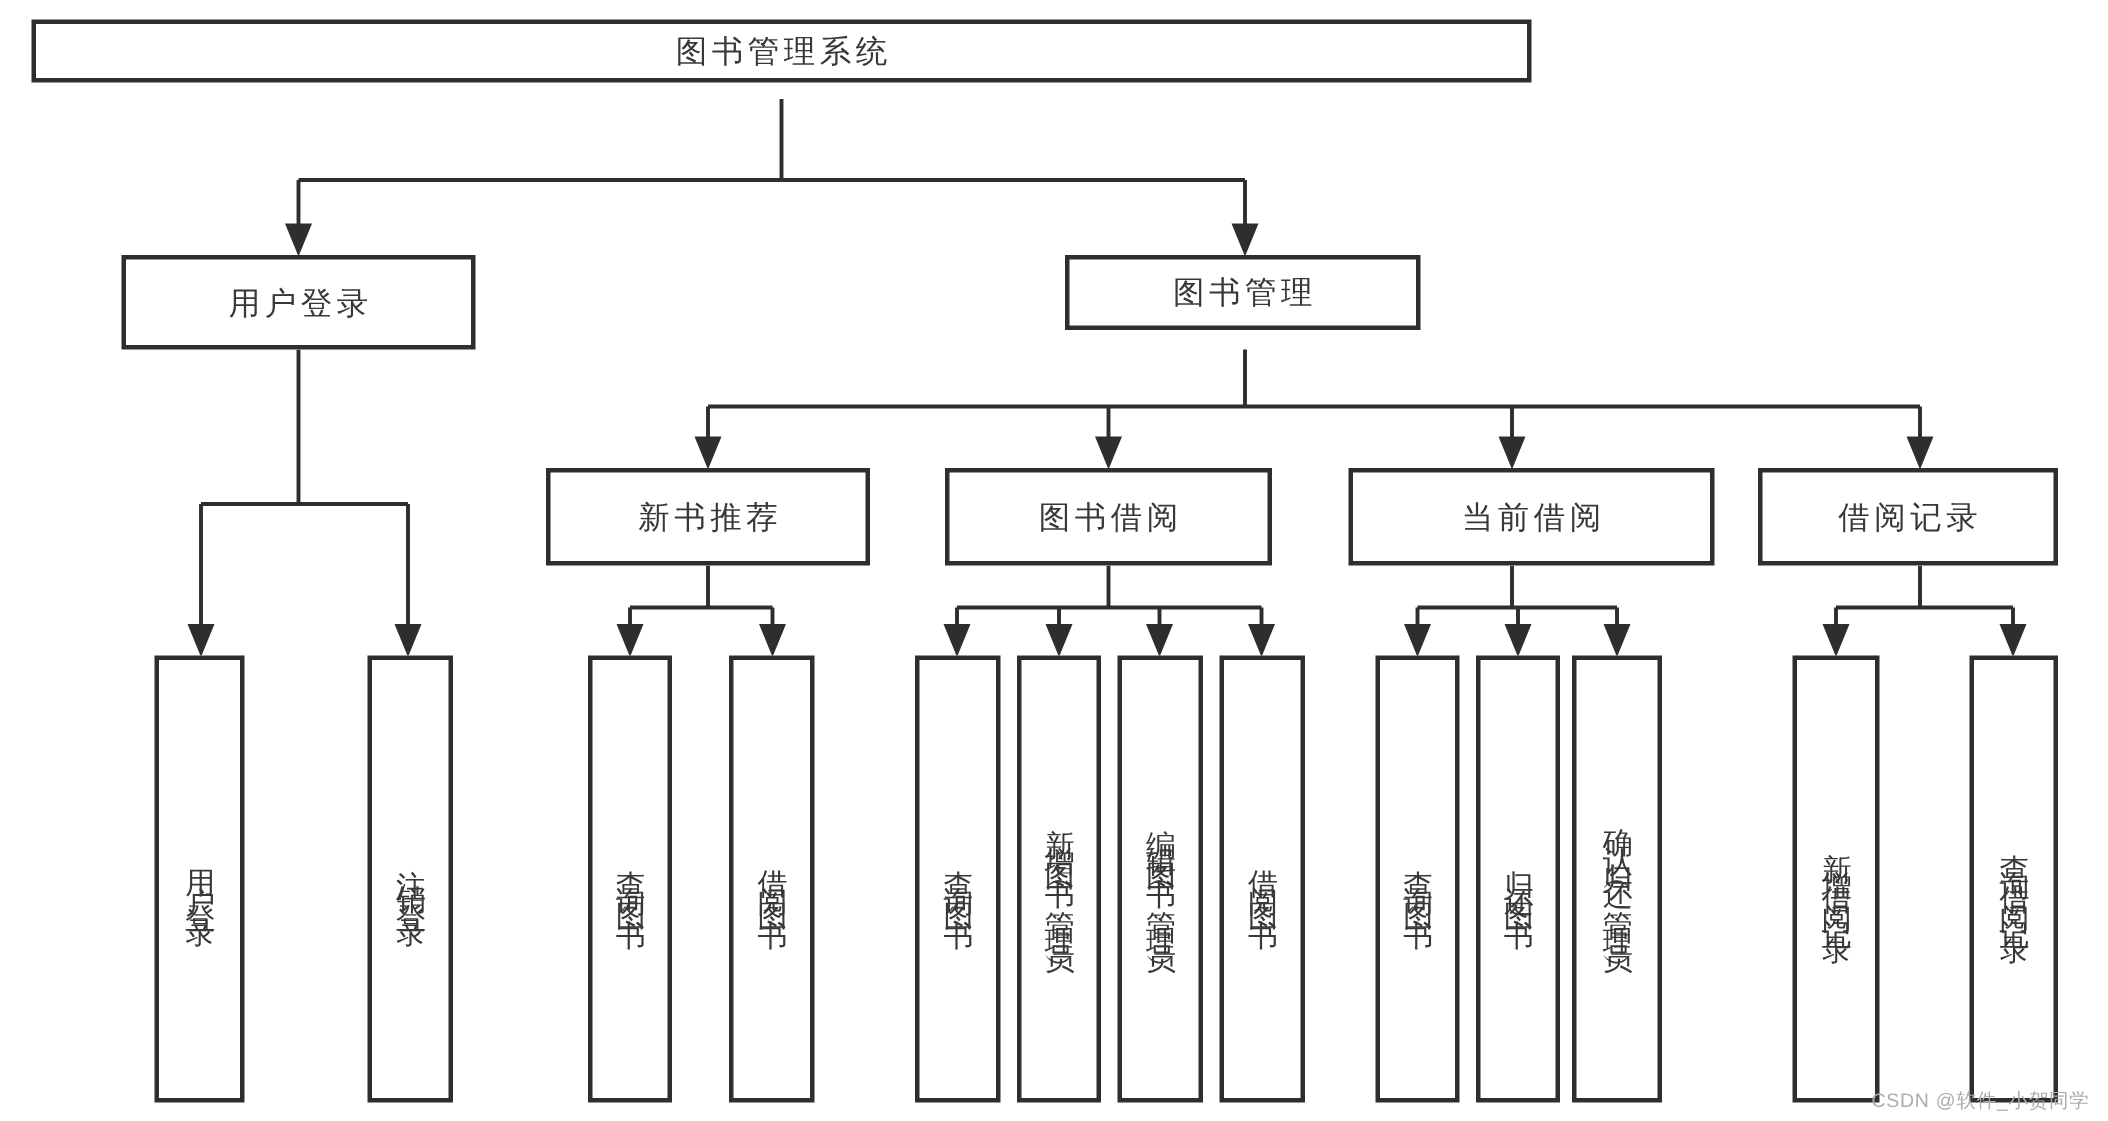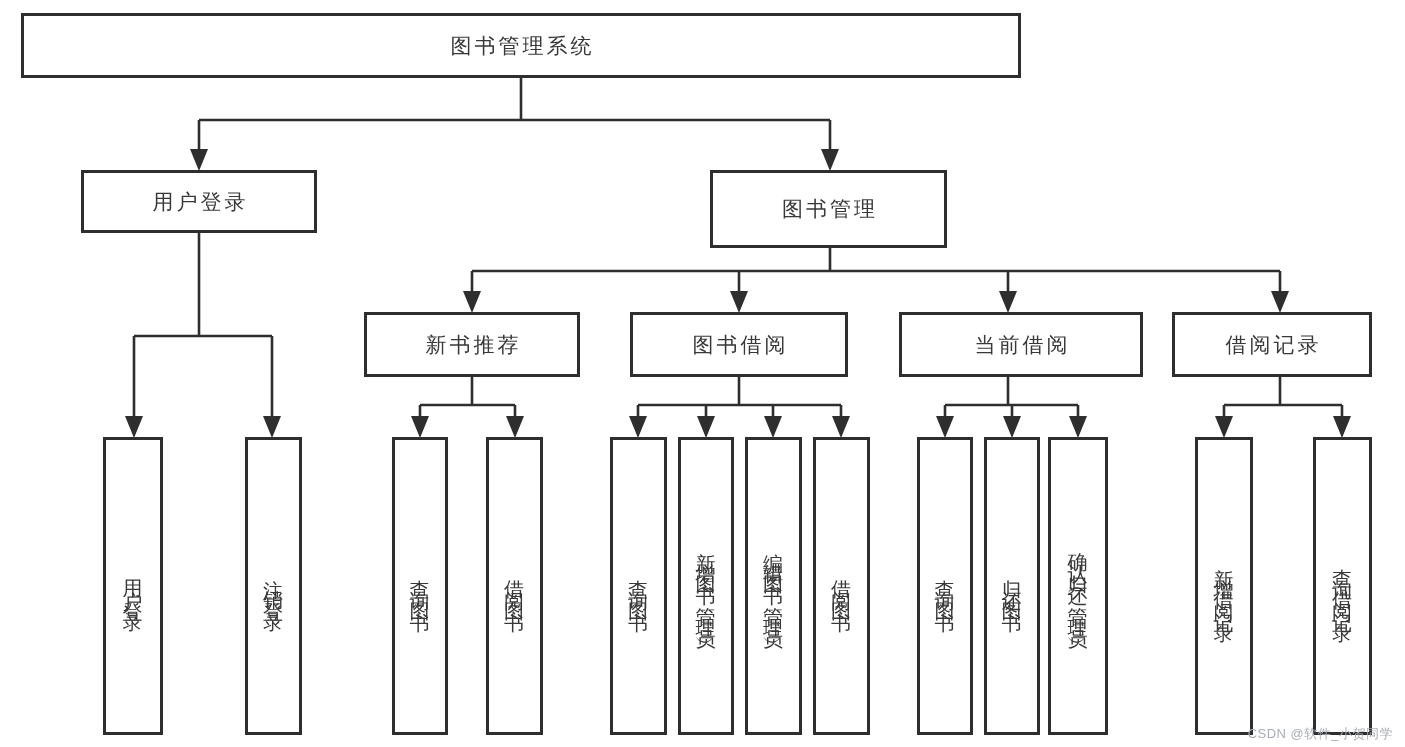--- a/index.html
+++ b/index.html
@@ -93,28 +93,28 @@
       <polygon points="764,416 782,416 773,438"></polygon>
       <polygon points="832,416 850,416 841,438"></polygon>
       <polygon points="936,416 954,416 945,438"></polygon>
       <polygon points="1003,416 1021,416 1012,438"></polygon>
       <polygon points="1069,416 1087,416 1078,438"></polygon>
       <polygon points="1215,416 1233,416 1224,438"></polygon>
       <polygon points="1333,416 1351,416 1342,438"></polygon>
     </g>
   </svg>
 
-  <div class="node h-box" style="left:21px; top:13px; width:1000px; height:65px;">
+  <div class="node h-box" style="left:21px; top:13px; width:1000px; height:42px;">
     <span>图书管理系统</span>
   </div>
 
   <div class="node h-box" style="left:81px; top:170px; width:236px; height:63px;">
     <span>用户登录</span>
   </div>
-  <div class="node h-box" style="left:710px; top:170px; width:237px; height:78px;">
+  <div class="node h-box" style="left:710px; top:170px; width:237px; height:50px;">
     <span>图书管理</span>
   </div>
 
   <div class="node h-box" style="left:364px; top:312px; width:216px; height:65px;">
     <span>新书推荐</span>
   </div>
   <div class="node h-box" style="left:630px; top:312px; width:218px; height:65px;">
     <span>图书借阅</span>
   </div>
   <div class="node h-box" style="left:899px; top:312px; width:244px; height:65px;">

